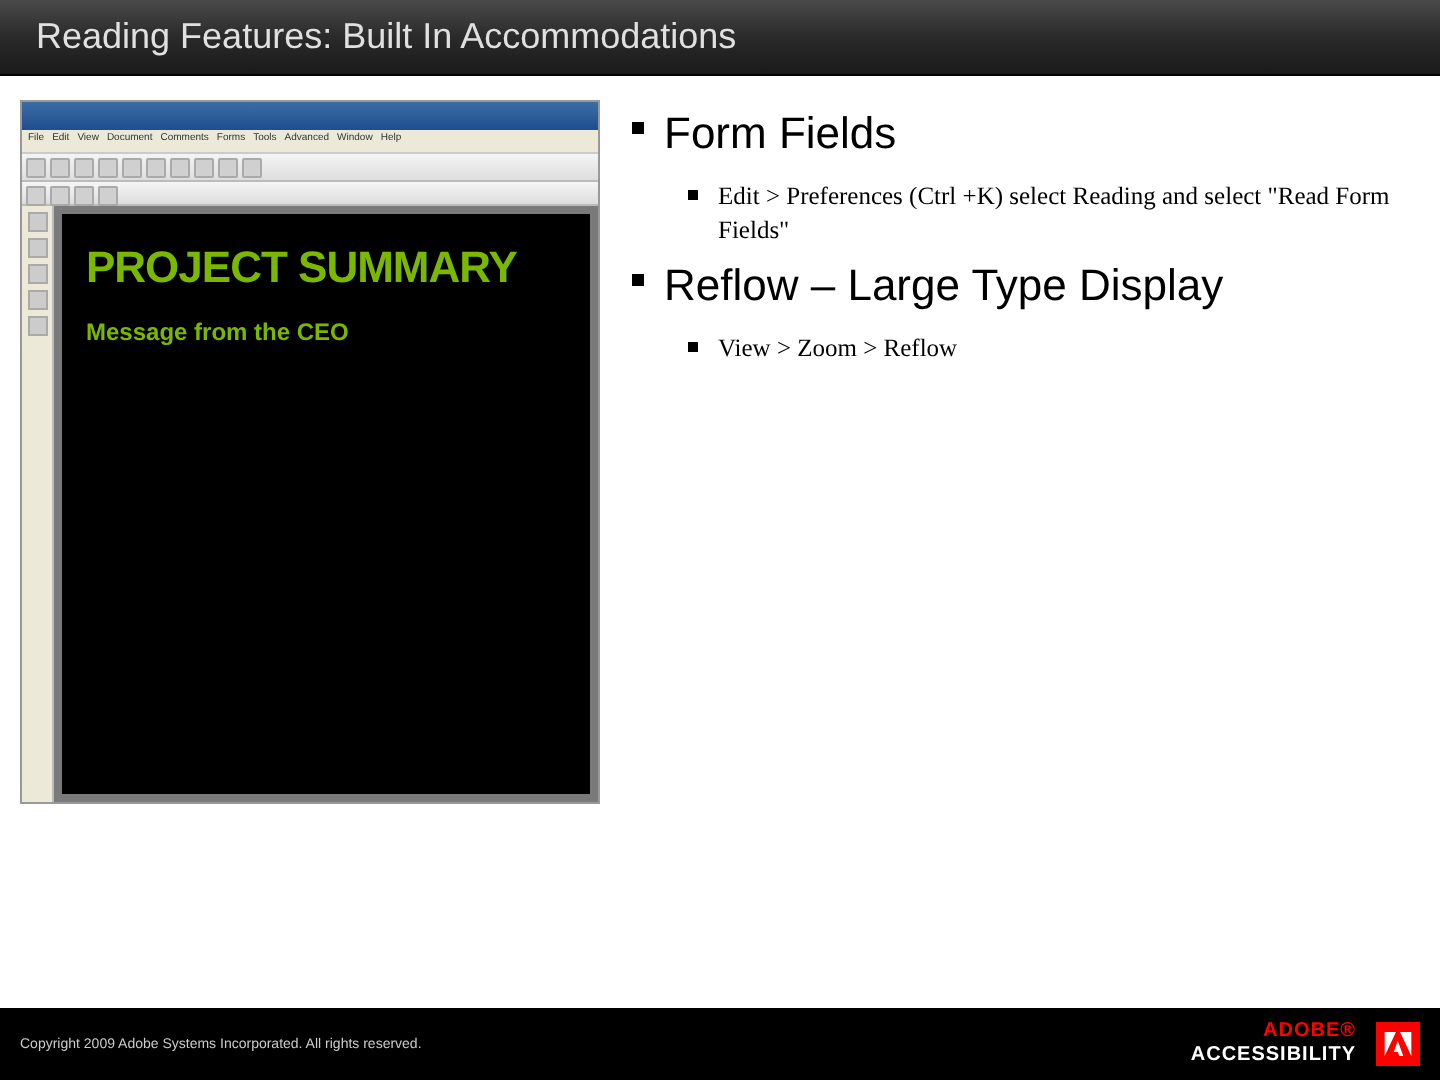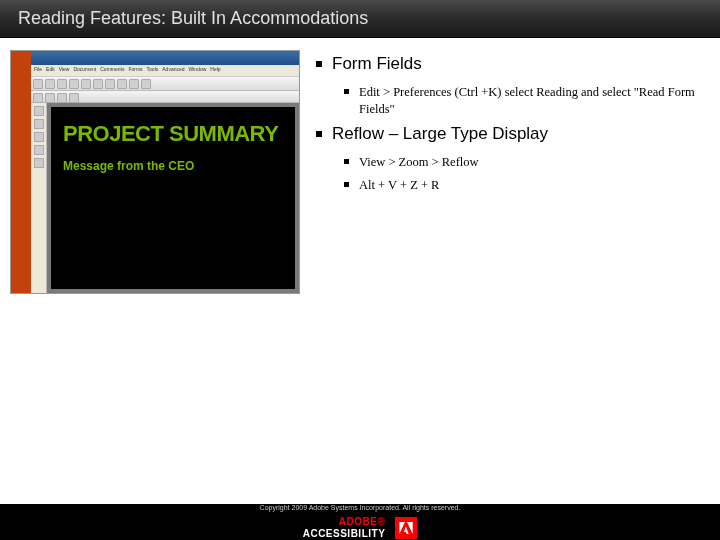--- a/index.html
+++ b/index.html
@@ -1,41 +1,41 @@
 <!DOCTYPE html>
 <html><head>
 <meta charset="utf-8">
 <style>
   * { margin: 0; padding: 0; box-sizing: border-box; }
   body { width: 720px; height: 540px; font-family: Arial, sans-serif; background: #fff; position: relative; overflow: hidden; }
   .title-bar { background: linear-gradient(to bottom, #4a4a4a 0%, #2a2a2a 50%, #1a1a1a 100%); color: #e0e0e0; padding: 8px 18px; font-size: 18px; border-bottom: 1px solid #000; }
   .content { display: flex; padding: 12px 10px 0 10px; gap: 16px; }
-  .pdf-mock { width: 290px; height: 244px; background: #c2410c; border: 1px solid #999; font-size: 0; position: relative; padding-left: 20px; }
+  .pdf-mock { width: 290px; height: 352px; background: #ef4444; border: 1px solid #999; font-size: 0; position: relative; }
   .pdf-titlebar { background: linear-gradient(to bottom,#3b6ea5,#1e4e8c); height: 14px; }
   .pdf-menubar { background: #ece9d8; height: 12px; border-bottom: 1px solid #ccc; display:flex; gap:4px; padding:1px 3px;}
   .pdf-menubar span { font-size: 5px; color:#333; }
   .pdf-toolbar { background: linear-gradient(to bottom,#f5f5f5,#ddd); height: 14px; border-bottom: 1px solid #bbb; display:flex; gap:2px; padding:2px;}
   .tbicon { width: 10px; height: 10px; background:#d0d0d0; border:1px solid #aaa; border-radius:1px;}
   .pdf-toolbar2 { background: linear-gradient(to bottom,#f5f5f5,#ddd); height: 12px; border-bottom: 1px solid #bbb; display:flex; gap:2px; padding:2px;}
   .pdf-body { display:flex; height: calc(100% - 52px); }
   .pdf-side { width: 16px; background:#ece9d8; border-right:1px solid #bbb; display:flex; flex-direction:column; gap:3px; padding:3px;}
   .sideicon { width:10px; height:10px; background:#ccc; border:1px solid #aaa;}
   .pdf-page { flex:1; background:#7a7a7a; padding:4px; }
   .pdf-doc { width:100%; height:100%; background:#000; padding:16px 12px 8px 12px; }
   .pdf-doc h1 { color:#7ab800; font-size:22px; font-weight:bold; font-family:Arial Black,Arial,sans-serif; line-height:1; letter-spacing:-0.5px;}
   .pdf-doc h2 { color:#7ab800; font-size:12px; font-weight:bold; margin-top:14px; margin-bottom:8px;}
   .pdf-doc p { color:#fff; font-size:11px; font-family:Georgia,serif; line-height:1.35;}
   .bullets { flex: 1; font-size: 14px; color: #000; }
   .b1 { display:flex; gap:10px; margin-bottom:10px; margin-top:4px;}
   .b1 .sq { width:6px; height:6px; background:#000; margin-top:7px; flex-shrink:0;}
-  .b1 .txt { font-size:17px; }
+  .b1 .txt { font-size:22px; }
   .b2 { display:flex; gap:10px; margin:6px 0 6px 28px;font-family:Liberation Serif, serif;}
   .b2 .sq { width:5px; height:5px; background:#000; margin-top:5px; flex-shrink:0;}
   .b2 .txt { font-size:12.5px; line-height:1.35; }
-  .footer { position:absolute; bottom:0; left:0; right:0; height:36px; background:#000; display:flex; align-items:center; justify-content:space-between; padding:0 10px;flex-direction:column;}
+  .footer { position:absolute; bottom:0; left:0; right:0; height:36px; background:#000; display:flex; align-items:center; justify-content:space-between; padding:0 10px;}
   .copyright { color:#ccc; font-size:7px; }
   .brand { display:flex; align-items:center; gap:10px;}
   .brand-txt { text-align:right; color:#fff; font-size:10px; font-weight:bold; line-height:1.2; letter-spacing:0.5px;}
   .brand-txt .red { color:#ff0000; }
   .logo { width:22px; height:22px; background:#ff0000; position:relative; display:flex; align-items:center; justify-content:center;}
   .logo svg { width:16px; height:16px; }
 </style>
 </head>
 <body>
 
@@ -102,24 +102,20 @@
     </div>
 
     <div class="b1" style="">
       <div class="sq"></div>
       <div class="txt">Reflow – Large Type Display</div>
     </div>
     <div class="b2">
       <div class="sq"></div>
       <div class="txt">View &gt; Zoom &gt; Reflow</div>
     </div>
-    <div class="b2">
-      <div class="sq"></div>
-      <div class="txt">Alt + V + Z + R</div>
-    </div>
   </div>
 </div>
 
 <div class="footer">
   <div class="copyright">Copyright 2009 Adobe Systems Incorporated. All rights reserved.</div>
   <div class="brand">
     <div class="brand-txt">
       <span class="red">ADOBE®</span><br>
       <span>ACCESSIBILITY</span>
     </div>

